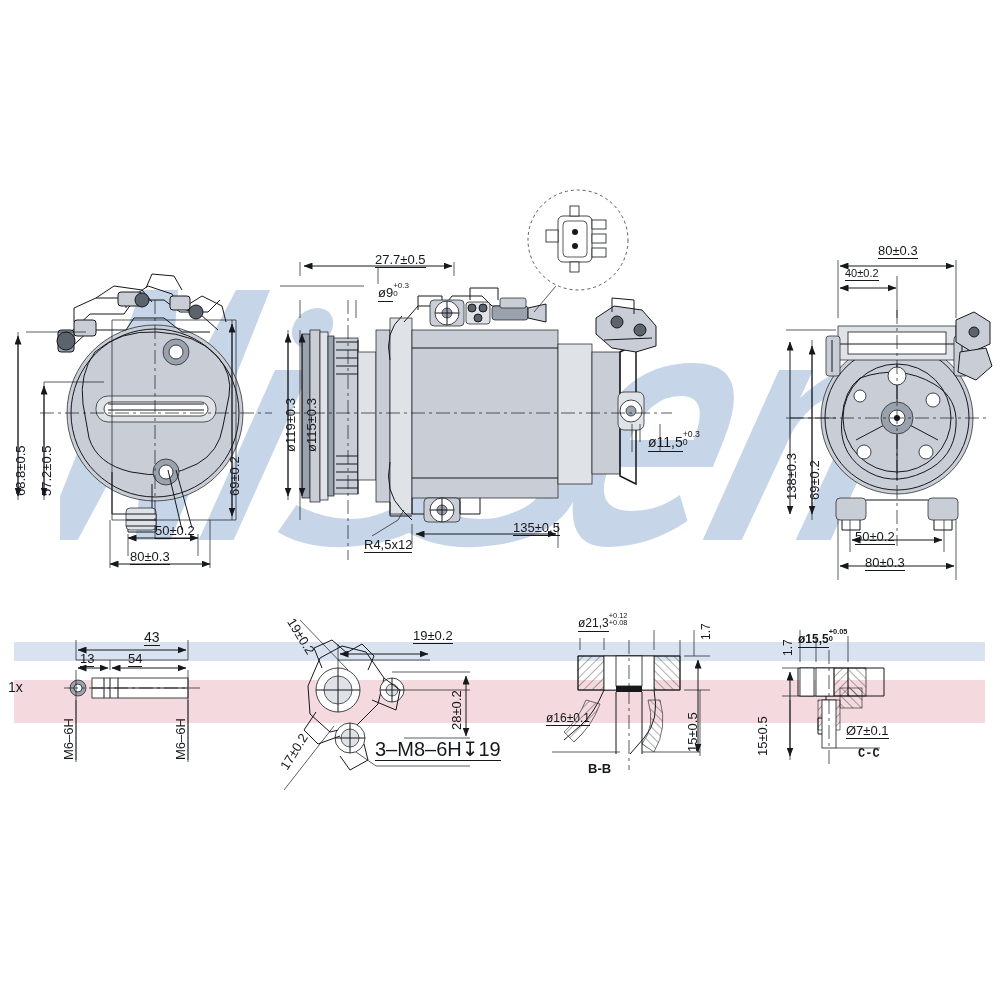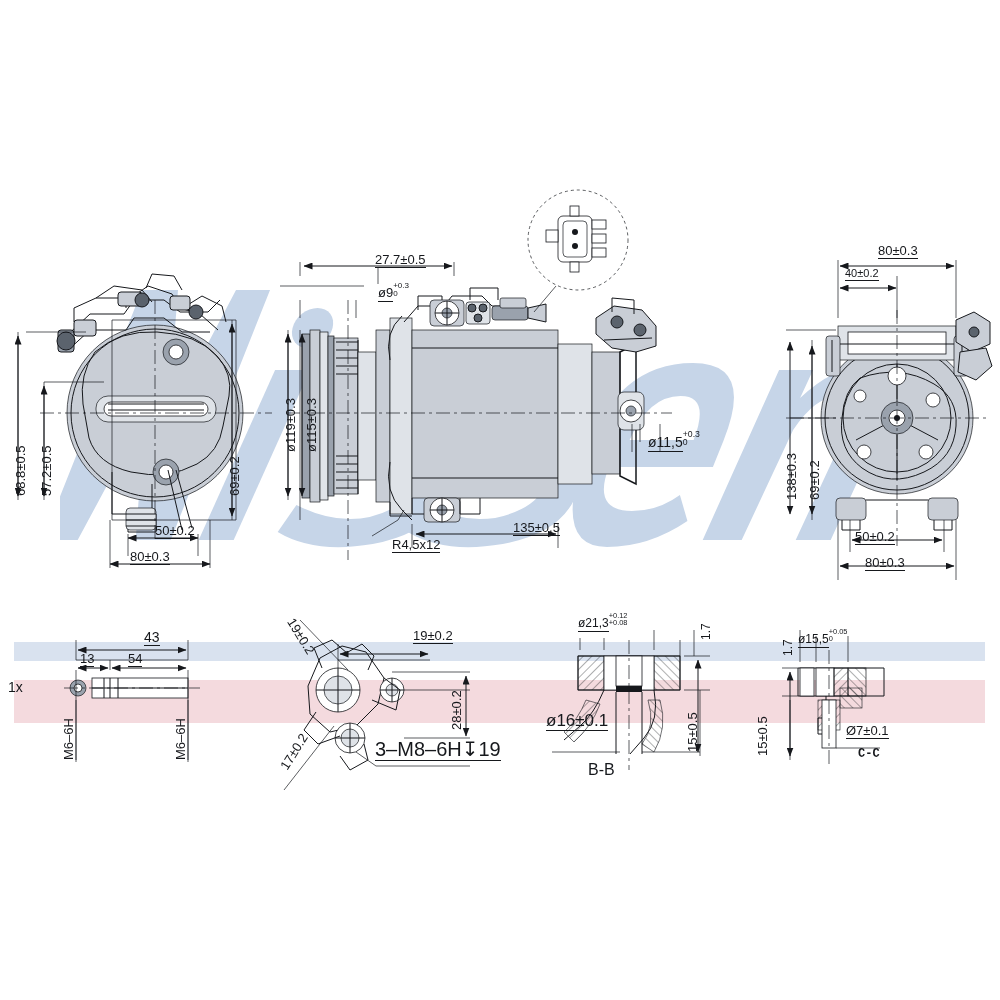--- a/index.html
+++ b/index.html
@@ -421,21 +421,21 @@
   <div class="lbl u" style="left:155px;top:524px;font-size:13px;">50±0.2</div>
   <div class="lbl u" style="left:130px;top:550px;font-size:13px;">80±0.3</div>
 
   <div class="lbl u" style="left:375px;top:253px;font-size:13px;">27.7±0.5</div>
   <div class="lbl" style="left:378px;top:282px;font-size:13px;">
     <span class="u">ø9</span><span class="tol"><span>+0.3</span><span>0</span></span>
   </div>
   <div class="lbl rot90" style="left:284px;top:452px;font-size:13px;">ø119±0.3</div>
   <div class="lbl rot90" style="left:305px;top:452px;font-size:13px;">ø115±0.3</div>
   <div class="lbl u" style="left:513px;top:521px;font-size:13px;text-align:right;">135±0.5</div>
-  <div class="lbl u" style="left:364px;top:538px;font-size:13px;margin-left:28px;">R4,5x12</div>
+  <div class="lbl u" style="left:364px;top:538px;font-size:13px;">R4,5x12</div>
   <div class="lbl" style="left:648px;top:430px;font-size:14px;">
     <span class="u">ø11,5</span><span class="tol"><span>+0.3</span><span>0</span></span>
   </div>
 
   <div class="lbl u" style="left:878px;top:244px;font-size:13px;">80±0.3</div>
   <div class="lbl u" style="left:845px;top:268px;font-size:11px;">40±0.2</div>
   <div class="lbl rot90" style="left:785px;top:500px;font-size:13px;">138±0.3</div>
   <div class="lbl rot90" style="left:808px;top:500px;font-size:13px;">69±0.2</div>
   <div class="lbl u" style="left:855px;top:530px;font-size:13px;">50±0.2</div>
   <div class="lbl u" style="left:865px;top:556px;font-size:13px;">80±0.3</div>
@@ -450,25 +450,25 @@
   <div class="lbl rotn" style="left:296px;top:616px;font-size:13px;transform:rotate(58deg);">19±0.2</div>
   <div class="lbl u" style="left:413px;top:629px;font-size:13px;">19±0.2</div>
   <div class="lbl rotn" style="left:278px;top:765px;font-size:13px;transform:rotate(-58deg);">17±0.2</div>
   <div class="lbl rot90" style="left:450px;top:730px;font-size:13px;">28±0.2</div>
   <div class="lbl u" style="left:375px;top:739px;font-size:20px;">3–M8–6H↧19</div>
 
   <div class="lbl" style="left:578px;top:612px;font-size:12px;">
     <span class="u">ø21,3</span><span class="tol"><span>+0.12</span><span>+0.08</span></span>
   </div>
   <div class="lbl rot90" style="left:700px;top:640px;font-size:12px;">1.7</div>
-  <div class="lbl u" style="left:546px;top:712px;font-size:17px;text-align:center;">ø16±0.1</div>
+  <div class="lbl u" style="left:546px;top:712px;font-size:12px;text-align:center;">ø16±0.1</div>
   <div class="lbl rot90" style="left:686px;top:752px;font-size:13px;">15±0.5</div>
-  <div class="lbl" style="left:588px;top:762px;font-size:16px;font-weight:normal;">B-B</div>
+  <div class="lbl" style="left:588px;top:762px;font-size:13px;font-weight:bold;">B-B</div>
 
   <div class="lbl rot90" style="left:782px;top:656px;font-size:12px;">1.7</div>
-  <div class="lbl" style="left:798px;top:628px;font-size:12px;">
+  <div class="lbl" style="left:798px;top:628px;font-size:12px;font-weight:bold;">
     <span class="u">ø15,5</span><span class="tol"><span>+0.05</span><span>0</span></span>
   </div>
   <div class="lbl rot90" style="left:756px;top:756px;font-size:13px;">15±0.5</div>
   <div class="lbl u" style="left:846px;top:724px;font-size:13px;">Ø7±0.1</div>
   <div class="lbl" style="left:858px;top:748px;font-size:12px;font-weight:bold;font-family:Liberation Mono, monospace;">C-C</div>
 
 </div>
 
 </body></html>

